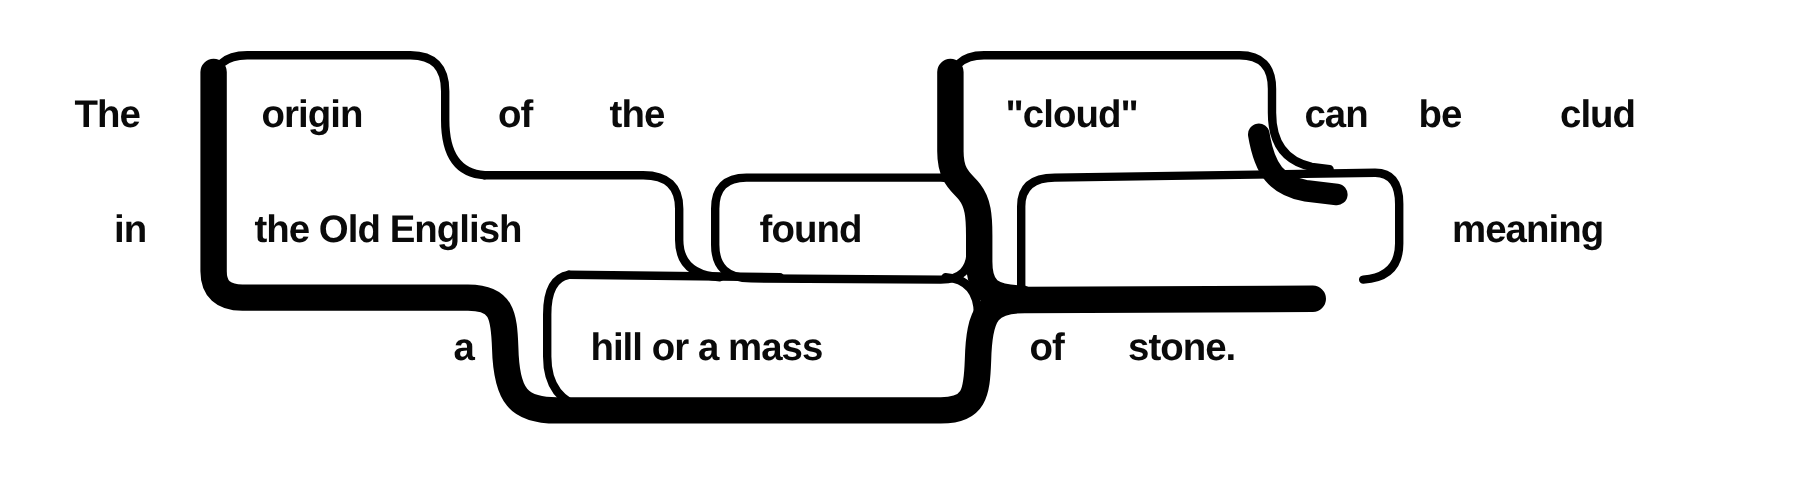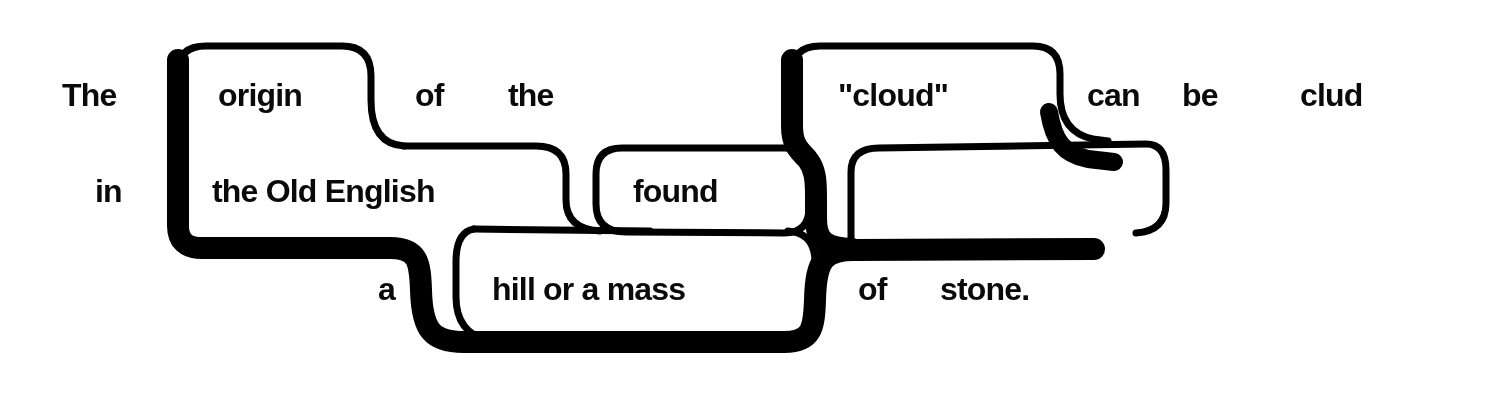--- a/index.html
+++ b/index.html
@@ -70,19 +70,20 @@
   <span class="w" style="left:415px;  top:72px">of</span>
   <span class="w" style="left:508px;  top:72px">the</span>
   <span class="w" style="left:838px;  top:72px">"cloud"</span>
   <span class="w" style="left:1087px; top:72px">can</span>
   <span class="w" style="left:1182px; top:72px">be</span>
   <span class="w" style="left:1300px; top:72px">clud</span>
 
   <span class="w" style="left:95px;   top:168px">in</span>
   <span class="w" style="left:212px;  top:168px">the Old English</span>
   <span class="w" style="left:633px;  top:168px">found</span>
+  <span class="w" style="left:1210px; top:168px">meaning</span>
 
   <span class="w" style="left:378px;  top:266px">a</span>
   <span class="w" style="left:492px;  top:266px">hill or a mass</span>
   <span class="w" style="left:858px;  top:266px">of</span>
   <span class="w" style="left:940px;  top:266px">stone.</span>
 
 </div>
 
 </body></html>

